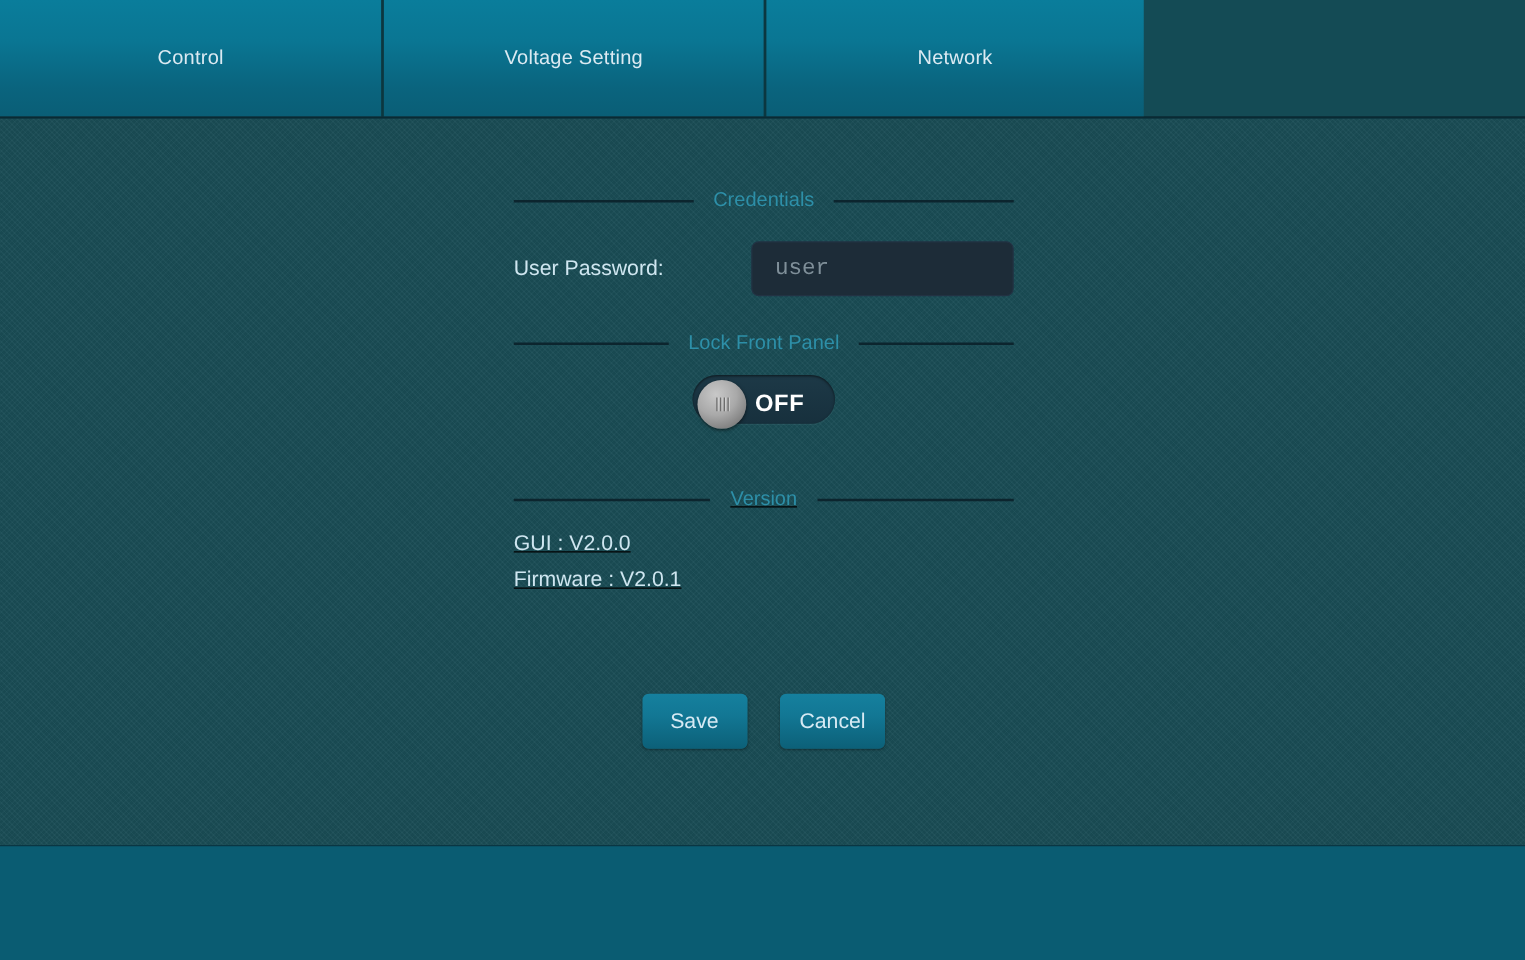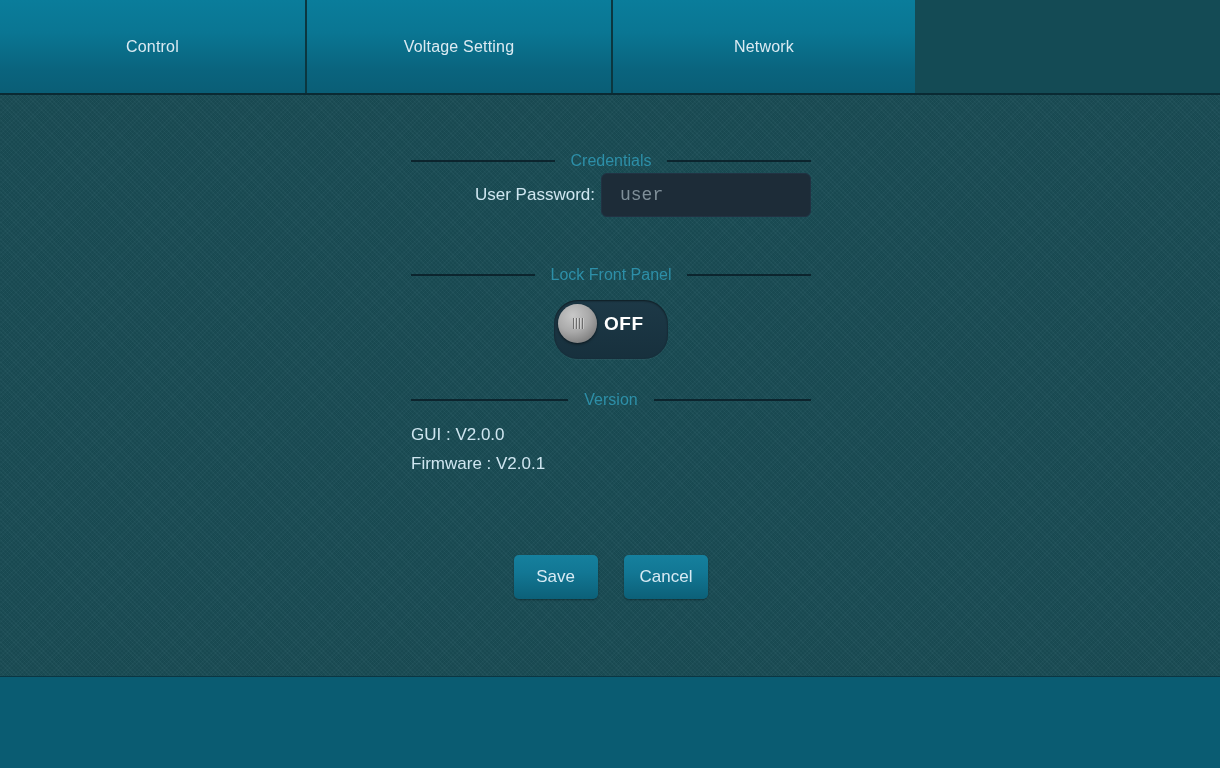--- a/index.html
+++ b/index.html
@@ -97,24 +97,24 @@
     flex: 0 0 auto;
     color: #2d8fa8;
     font-size: 16px;
     white-space: nowrap;
     padding: 0 6px;
   }
 
   
   .sec-credentials { top: 55px; }
   .field-row {
-    margin-top: 1px;
+    margin-top: 21px;
     display: flex;
     align-items: center;
-    justify-content: flex-end;
+    justify-content: space-between;
   }
   .field-label {
     color: #cfe6f0;
     font-size: 17px;
     width: 126px;
     text-align: right;
     padding-right: 10px;
     box-sizing: border-box;
     white-space: nowrap;
   }
@@ -136,21 +136,21 @@
   
   .sec-lock { top: 169px; }
   .toggle-row {
     margin-top: 14px;
     display: flex;
     justify-content: center;
   }
   .toggle {
     position: relative;
     width: 114px;
-    height: 59px;
+    height: 39px;
     border-radius: 24px;
     background: linear-gradient(to bottom, #1d3947 0%, #17303d 100%);
     box-shadow: inset 0 1px 2px rgba(0,0,0,0.55), 0 1px 1px rgba(255,255,255,0.05);
     cursor: pointer;
     user-select: none;
   }
   .toggle-knob {
     position: absolute;
     left: 4px;
     top: 4px;
@@ -176,21 +176,21 @@
     top: 0;
     height: 47px;
     line-height: 47px;
     color: #ffffff;
     font-size: 19px;
     font-weight: bold;
     letter-spacing: 0.5px;
   }
 
   
-  .sec-version { top: 294px; }
+  .sec-version { top: 294px; text-decoration: underline; }
   .version-line {
     text-align: left;
     color: #cfe6f0;
     font-size: 17px;
     margin-top: 14px;
   }
   .version-line.second { margin-top: 9px; }
 
   
   .btn-row {

